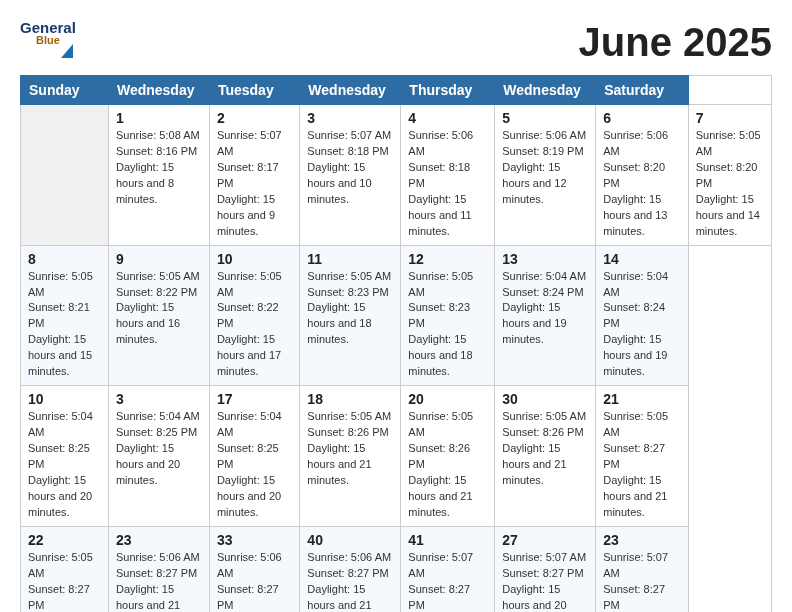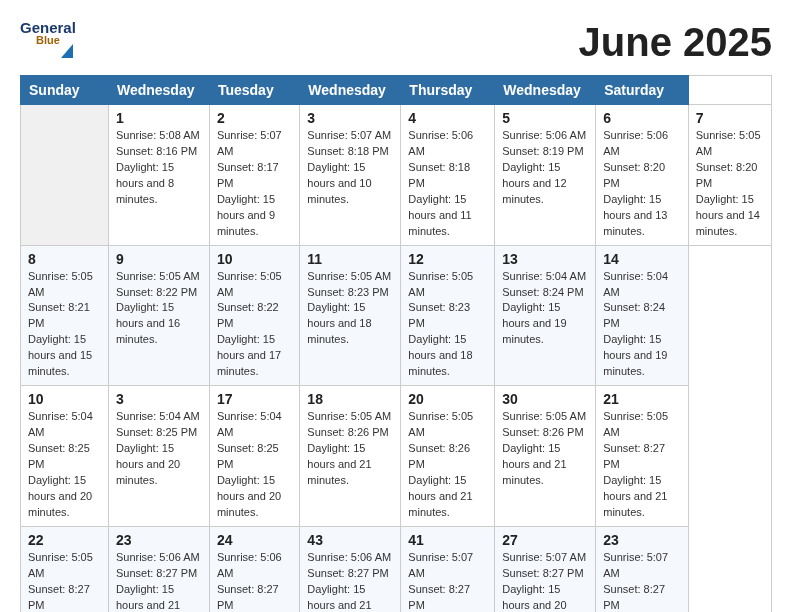--- a/index.html
+++ b/index.html
@@ -232,25 +232,25 @@
       <tr>
         <td>
           <span class="day-num">22</span>
           <div class="day-info">Sunrise: 5:05 AM<br>Sunset: 8:27 PM<br>Daylight: 15 hours and 21 minutes.</div>
         </td>
         <td>
           <span class="day-num">23</span>
           <div class="day-info">Sunrise: 5:06 AM<br>Sunset: 8:27 PM<br>Daylight: 15 hours and 21 minutes.</div>
         </td>
         <td>
-          <span class="day-num">24</span>
+          <span class="day-num">33</span>
           <div class="day-info">Sunrise: 5:06 AM<br>Sunset: 8:27 PM<br>Daylight: 15 hours and 21 minutes.</div>
         </td>
         <td>
-          <span class="day-num">43</span>
+          <span class="day-num">40</span>
           <div class="day-info">Sunrise: 5:06 AM<br>Sunset: 8:27 PM<br>Daylight: 15 hours and 21 minutes.</div>
         </td>
         <td>
           <span class="day-num">41</span>
           <div class="day-info">Sunrise: 5:07 AM<br>Sunset: 8:27 PM<br>Daylight: 15 hours and 20 minutes.</div>
         </td>
         <td>
           <span class="day-num">27</span>
           <div class="day-info">Sunrise: 5:07 AM<br>Sunset: 8:27 PM<br>Daylight: 15 hours and 20 minutes.</div>
         </td>

